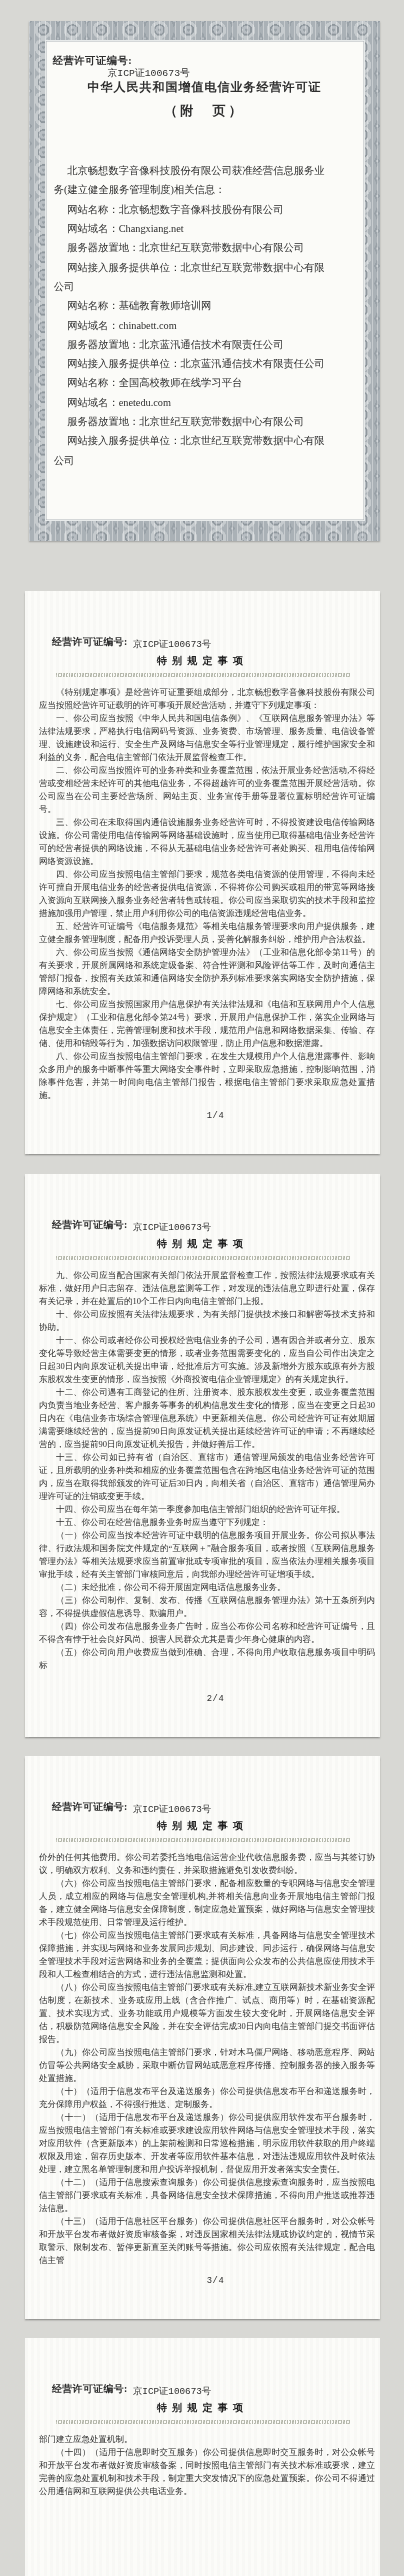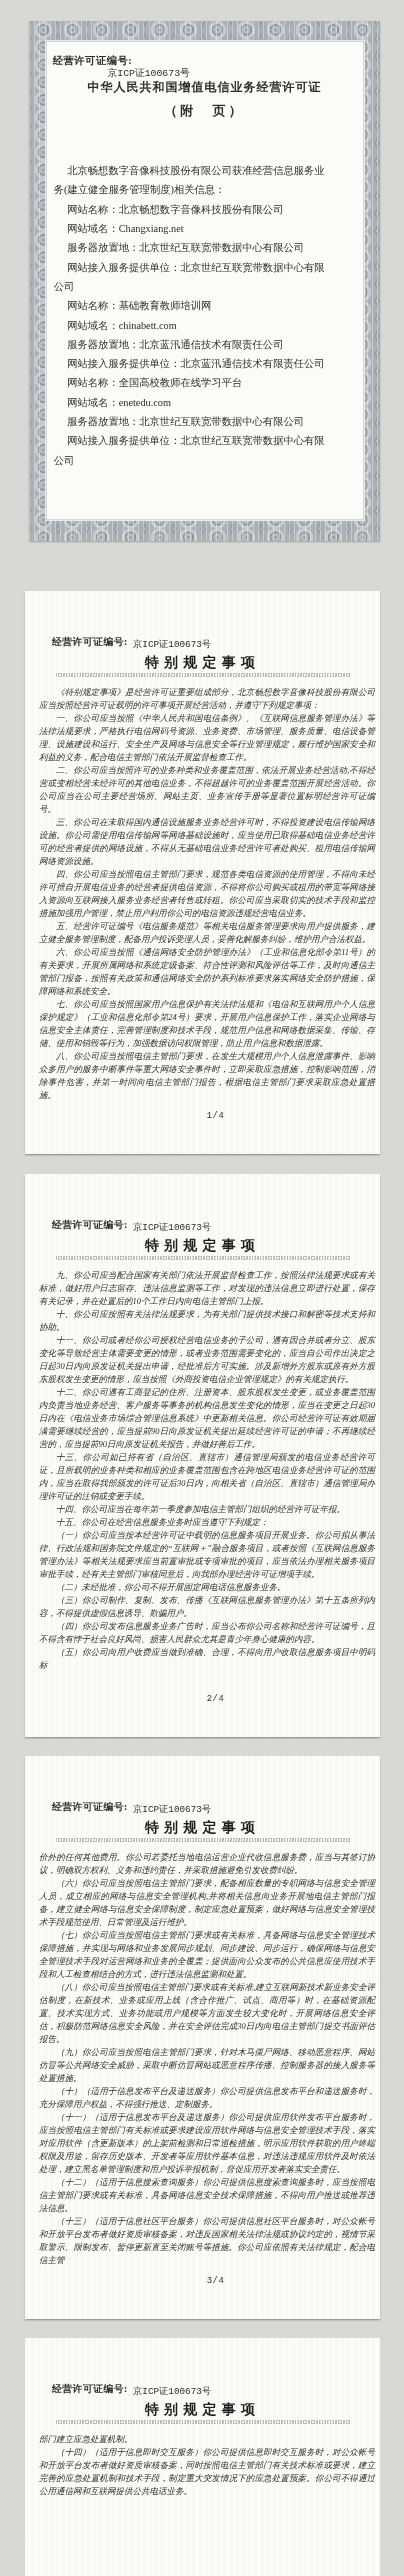--- a/index.html
+++ b/index.html
@@ -42,28 +42,28 @@
       #fcfcf9;
     box-shadow:0 1.5px 1.5px rgba(90,90,88,.5);
   }
   .sheet.p2{top:591px;}
   .sheet.p3{top:1174px;}
   .sheet.p4{top:1756px;}
   .sheet.p5{top:2338px;height:535px;box-shadow:none;}
   .hdr{position:absolute;left:27px;top:45px;white-space:nowrap;}
   .hdr .lbl{font-size:9.8px;font-weight:600;letter-spacing:0.5px;}
   .hdr .num{font-size:9.3px;margin-left:5.2px;position:relative;top:1.5px;font-family:"Liberation Mono","DejaVu Sans Mono",monospace;}
-  .ptitle{position:absolute;left:0;top:63px;width:100%;margin:0;text-align:center;font-size:14px;font-weight:600;letter-spacing:5.2px;color:#1f1f1f;}
+  .ptitle{position:absolute;left:0;top:63px;width:100%;margin:0;text-align:center;font-size:10px;font-weight:600;letter-spacing:5.2px;color:#1f1f1f;}
   .zigzag{
     position:absolute;left:31px;top:82px;width:294px;height:4.1px;
     background:
       repeating-linear-gradient(105deg, #b4b7ab 0 1px, rgba(180,183,171,0) 1px 2.6px),
       repeating-linear-gradient(75deg, #c8cabf 0 1px, rgba(200,202,191,0) 1px 2.6px);
   }
-  .pbody{position:absolute;left:14px;top:95px;width:336px;font-size:8.5px;line-height:13px;text-align:justify;color:#2b2b2b;font-style:italic;}
+  .pbody{position:absolute;left:14px;top:95px;width:336px;font-size:8.5px;line-height:13px;text-align:justify;color:#2b2b2b;}
   .para{margin:0;text-indent:2em;}
   .para.cont{text-indent:0;}
   .pagenum{position:absolute;left:13px;top:520px;width:100%;text-align:center;font-size:8.8px;letter-spacing:0.5px;font-family:"Liberation Mono","DejaVu Sans Mono",monospace;}
 </style>
 </head>
 <body>
 
 <div class="stage">
 
   <section class="cert">

